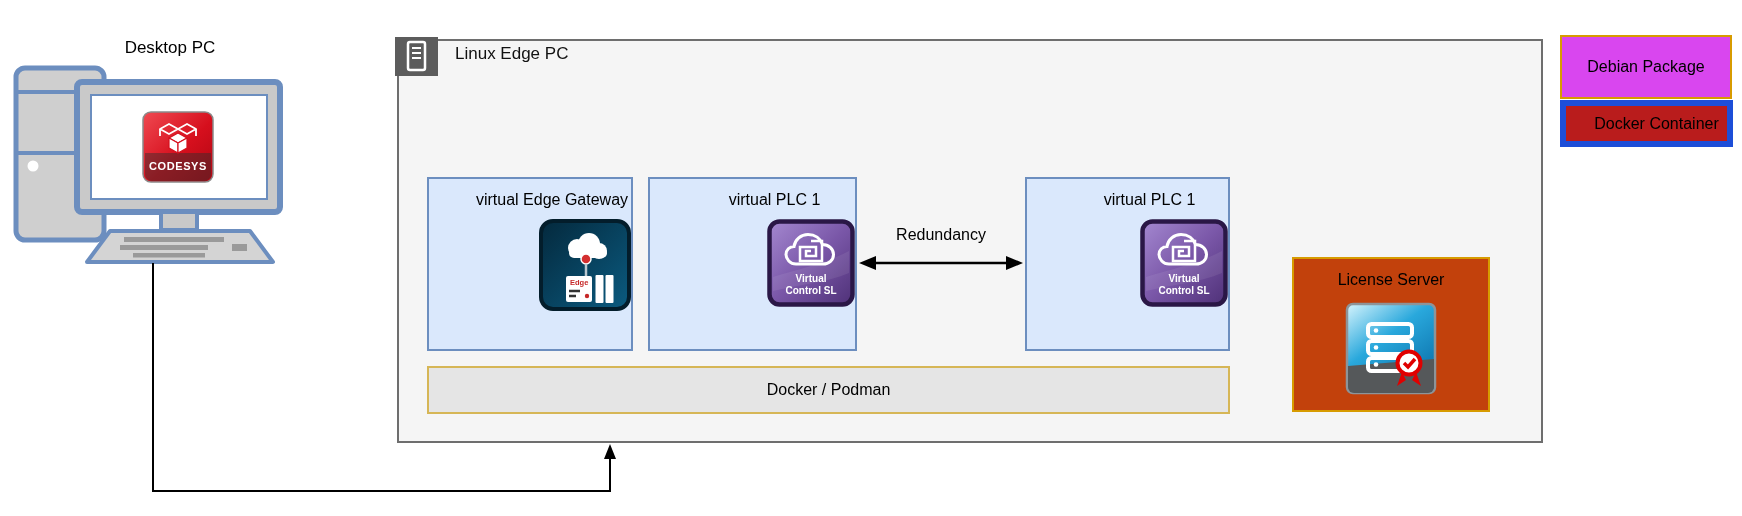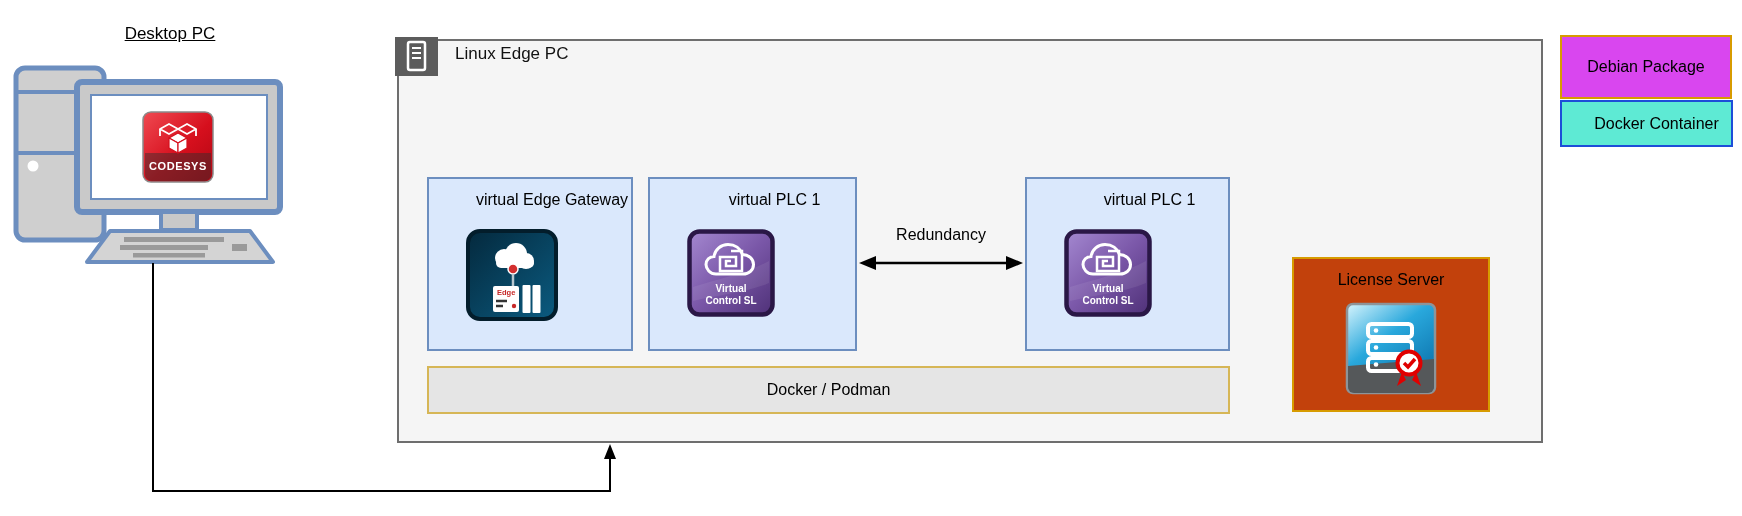--- a/index.html
+++ b/index.html
@@ -7,36 +7,36 @@
   .canvas{position:relative;width:1742px;height:516px;background:#fff;overflow:hidden;}
   .abs{position:absolute;}
   .label{font-size:16px;line-height:1.2;text-align:center;}
   
   .host-box{left:397px;top:39px;width:1146px;height:404px;background:#f5f5f5;border:2px solid #6e6e6e;box-sizing:border-box;}
   .host-title{left:455px;top:44px;font-size:17px;color:#111;}
   .host-icon{left:395px;top:37px;}
   
   .cbox{background:#dae8fc;border:2px solid #6c8ebf;box-sizing:border-box;height:174px;top:177px;}
   .cbox .label{position:absolute;left:0;right:0;top:11px;padding-left:44px;}
-  .cbox .icon-wrap{position:absolute;left:0;right:0;top:50px;display:flex;justify-content:flex-start;margin-left:37px;}
+  .cbox .icon-wrap{position:absolute;left:0;right:0;top:40px;display:flex;justify-content:flex-end;margin-left:37px;}
   .box-edge{left:427px;width:206px;}
   .box-plc1{left:648px;width:209px;}
   .box-plc2{left:1025px;width:205px;}
   
   .license-box{left:1292px;top:257px;width:198px;height:155px;background:#c2410c;border:2px solid #d79b00;box-sizing:border-box;}
   .license-box .label{position:absolute;left:0;right:0;top:11px;}
   .license-box .icon-wrap{position:absolute;left:0;right:0;top:43px;display:flex;justify-content:center;}
   
   .runtime-bar{left:427px;top:366px;width:803px;height:48px;background:#e5e5e5;border:2px solid #d6b656;box-sizing:border-box;display:flex;align-items:center;justify-content:center;}
   
   .legend-debian{left:1560px;top:35px;width:172px;height:64px;background:#d946ef;border:2px solid #d79b00;}
-  .legend-docker{left:1560px;top:100px;width:173px;height:47px;background:#5eead4;border:2px solid #1d4ed8;padding-left:20px;}
+  .legend-docker{left:1560px;top:100px;width:173px;height:47px;background:#b91c1c;border:6px solid #1d4ed8;padding-left:20px;}
   .legend-item{box-sizing:border-box;display:flex;align-items:center;justify-content:center;}
   
-  .pc-title{left:80px;top:24px;width:180px;text-align:center;font-size:17px;text-decoration:underline;}
+  .pc-title{left:80px;top:38px;width:180px;text-align:center;font-size:17px;}
   .redundancy-label{left:857px;top:226px;width:168px;text-align:center;font-size:16px;}
   svg text{font-family:"Liberation Sans",sans-serif;}
   .overlay{left:0;top:0;pointer-events:none;}
 </style>
 </head>
 <body>
 
 <div class="canvas">
 
   <div class="abs host-box"></div>

